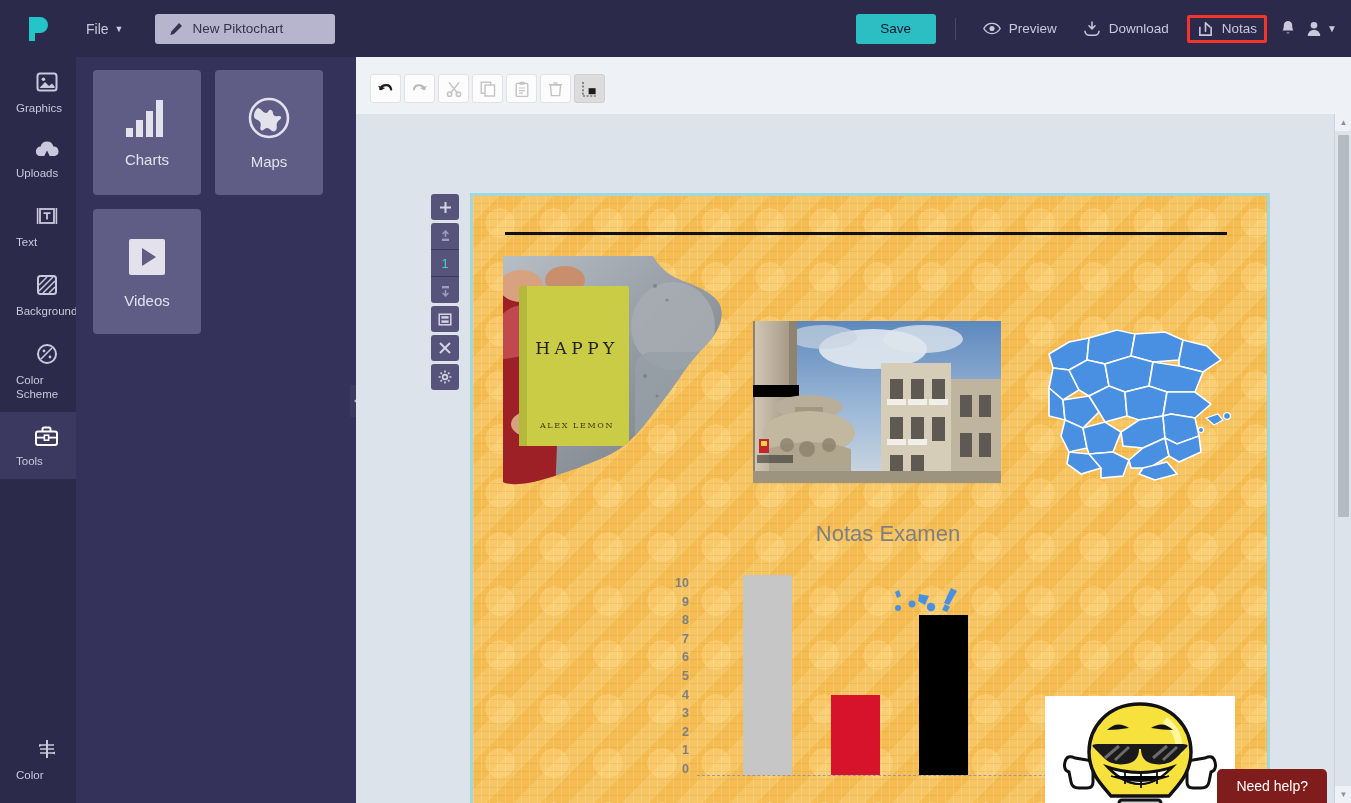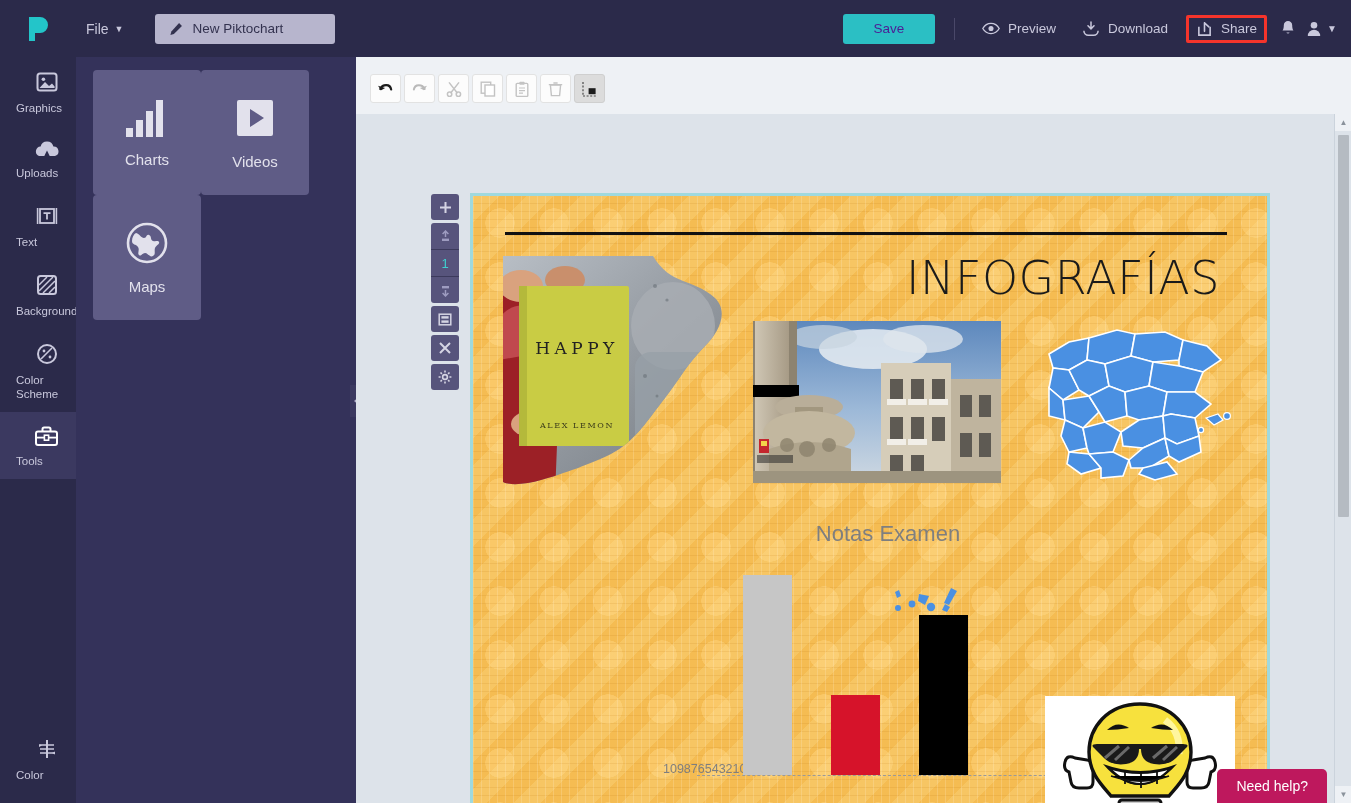--- a/index.html
+++ b/index.html
@@ -24,21 +24,21 @@
   }
   .chev { font-size: 9px; line-height: 1; position: relative; top: 1px; }
   .doctitle {
     margin-left: 22px; width: 180px; height: 30px;
     background: #b7b5cd; border-radius: 3px;
     display: flex; align-items: center; gap: 9px; padding-left: 14px;
     color: #33324f; font-size: 13.5px; cursor: text;
   }
   .spacer { flex: 1; }
   .save-btn {
-    width: 92px; height: 30px; background: #2bbfc4; color: #4c1d95;
+    width: 80px; height: 30px; background: #2bbfc4; color: #0f172a;
     border: none; border-radius: 3px; font-size: 13.5px; cursor: pointer;
     font-family: "Liberation Sans", sans-serif;
   }
   .divider-v { width: 1px; height: 22px; background: #4a4869; margin: 0 19px; }
   .tb-item {
     display: flex; align-items: center; gap: 8px;
     color: #c9c8dc; font-size: 13.5px; cursor: pointer;
     padding: 6px 8px; margin-right: 10px; white-space: nowrap;
   }
   .share-wrap {
@@ -61,21 +61,21 @@
   }
   .rail-item.active { background: #3b3960; }
   .rail-ico { display: block; margin: 0 auto 7px; }
   .rail-tour { position: absolute; bottom: 10px; left: 0; }
 
   
   .panel {
     position: absolute; left: 76px; top: 57px; width: 280px; height: 746px;
     background: #34325a;
   }
-  .cards { padding: 13px 0 0 17px; display: flex; flex-wrap: wrap; gap: 0; width: 262px; }
+  .cards { padding: 13px 0 0 17px; display: flex; flex-wrap: wrap; gap: 14px; width: 262px; }
   .card {
     width: 108px; height: 125px; background: #5f5c86; border-radius: 4px;
     display: flex; flex-direction: column; align-items: center; justify-content: center;
     color: #e2e1ec; font-size: 15px; cursor: pointer;
   }
   .card-ico { margin-bottom: 13px; }
   .collapse-handle {
     position: absolute; left: 350px; top: 385px; width: 14px; height: 32px;
     background: #3b3960; border-radius: 0 3px 3px 0;
     display: flex; align-items: center; justify-content: center; cursor: pointer;
@@ -157,22 +157,22 @@
   .chart {
     position: absolute; left: 190px; top: 325px; width: 450px; height: 325px;
   }
   .chart-title {
     text-align: center; font-size: 22px; color: #7f7f7f; font-weight: normal;
     font-family: "Liberation Sans", sans-serif;
   }
   .plot { position: absolute; left: 0; top: 55px; width: 450px; height: 210px; }
   .yaxis {
     position: absolute; left: 0; top: 0; width: 26px; height: 200px;
-    display: flex; flex-direction: row; justify-content: space-between;
-    align-items: flex-end; color: #7f7f7f; font-size: 12.5px;
+    display: flex; flex-direction: column; justify-content: space-between;
+    align-items: flex-end; color: #7f7f7f; font-size: 12.5px; font-weight: bold;
   }
   .bars {
     position: absolute; left: 34px; top: 0; width: 400px; height: 200px;
     border-bottom: 1px dashed #9a9a9a;
   }
   .bar { position: absolute; bottom: 0; width: 49px; }
 
   
   .vscroll {
     position: absolute; right: 0; top: 57px; width: 17px; height: 689px;
@@ -183,21 +183,21 @@
     color: #8a929b; font-size: 8px; background: #eef1f5; cursor: pointer;
   }
   .vs-thumb {
     position: absolute; left: 3px; top: 21px; width: 11px; height: 382px;
     background: #b5bbc2; border-radius: 1px; cursor: pointer;
   }
   .vs-bot { position: absolute; bottom: 0; left: 0; }
 
   .need-help {
     position: absolute; right: 24px; bottom: 0; height: 34px; padding: 0 19px;
-    background: #be185d; color: #fff; font-size: 14px;
+    background: #7f1d1d; color: #fff; font-size: 14px;
     border-radius: 5px 5px 0 0; display: flex; align-items: center; cursor: pointer;
   }
 </style>
 </head>
 <body>
 
 <div id="app">
 
   <div class="topbar">
 
@@ -239,21 +239,21 @@
         <path d="M2 11 a5 5 0 0 0 5 5 h6 a5 5 0 0 0 5 -5" fill="none" stroke="#c9c8dc" stroke-width="1.7"></path>
       </svg>
       <span>Download</span>
     </div>
 
     <div class="share-wrap">
       <svg width="17" height="16" viewBox="0 0 18 17">
         <path d="M3 6 v9 h12 v-9" fill="none" stroke="#c9c8dc" stroke-width="1.7"></path>
         <path d="M9 11 v-9 M9 2 l4.6 4.2" fill="none" stroke="#c9c8dc" stroke-width="1.7" stroke-linecap="round"></path>
       </svg>
-      <span>Share</span>
+      <span>Notas</span>
     </div>
 
     <div class="bell">
       <svg width="14" height="17" viewBox="0 0 14 17">
         <path d="M7 1 a4.2 4.2 0 0 1 4.2 4.2 c0 4 1.3 5.3 1.3 5.3 h-11 s1.3 -1.3 1.3 -5.3 A4.2 4.2 0 0 1 7 1 z" fill="#c9c8dc"></path>
         <path d="M5.4 12.4 a1.7 1.7 0 0 0 3.2 0 z" fill="#c9c8dc"></path>
       </svg>
     </div>
 
     <div class="user">
@@ -339,32 +339,32 @@
           <rect x="1" y="30" width="7" height="9" fill="#e2e1ec"></rect>
           <rect x="11" y="22" width="7" height="17" fill="#e2e1ec"></rect>
           <rect x="21" y="13" width="7" height="26" fill="#e2e1ec"></rect>
           <rect x="31" y="2" width="7" height="37" fill="#e2e1ec"></rect>
         </svg>
         <span>Charts</span>
       </div>
 
       <div class="card">
         <svg class="card-ico" width="44" height="44" viewBox="0 0 44 44">
+          <circle cx="22" cy="22" r="19" fill="none" stroke="#e2e1ec" stroke-width="2.6"></circle>
+          <path d="M11 12 c4 1 5 5 8 5 c3 0 2 -4 5 -3 c3 1 1 5 4 6 c3 1 5 -1 6 1 c1 2 -3 3 -4 6 c-1 3 1 6 -2 8 c-3 2 -5 -3 -8 -3 c-3 0 -4 4 -6 2 c-2 -2 1 -5 -1 -8 c-2 -3 -6 -2 -6 -6 c0 -4 2 -7 4 -8 z" fill="#e2e1ec"></path>
+        </svg>
+        <span>Maps</span>
+      </div>
+
+      <div class="card">
+        <svg class="card-ico" width="44" height="44" viewBox="0 0 44 44">
           <rect x="4" y="4" width="36" height="36" rx="2" fill="#e2e1ec"></rect>
           <path d="M17 13 L31 22 L17 31 z" fill="#5f5c86"></path>
         </svg>
         <span>Videos</span>
-      </div>
-
-      <div class="card">
-        <svg class="card-ico" width="44" height="44" viewBox="0 0 44 44">
-          <circle cx="22" cy="22" r="19" fill="none" stroke="#e2e1ec" stroke-width="2.6"></circle>
-          <path d="M11 12 c4 1 5 5 8 5 c3 0 2 -4 5 -3 c3 1 1 5 4 6 c3 1 5 -1 6 1 c1 2 -3 3 -4 6 c-1 3 1 6 -2 8 c-3 2 -5 -3 -8 -3 c-3 0 -4 4 -6 2 c-2 -2 1 -5 -1 -8 c-2 -3 -6 -2 -6 -6 c0 -4 2 -7 4 -8 z" fill="#e2e1ec"></path>
-        </svg>
-        <span>Maps</span>
       </div>
     </div>
   </div>
 
   <div class="collapse-handle">
     <svg width="7" height="10" viewBox="0 0 7 10">
       <path d="M6 0 L0 5 L6 10 z" fill="#b7b5cd"></path>
     </svg>
   </div>
 
@@ -458,21 +458,20 @@
           <svg width="14" height="14" viewBox="0 0 14 14">
             <circle cx="7" cy="7" r="2.4" fill="none" stroke="#d5d4e3" stroke-width="1.6"></circle>
             <path d="M7 0.6 v2 M7 11.4 v2 M0.6 7 h2 M11.4 7 h2 M2.5 2.5 l1.4 1.4 M10.1 10.1 l1.4 1.4 M11.5 2.5 l-1.4 1.4 M3.9 10.1 l-1.4 1.4" stroke="#d5d4e3" stroke-width="1.6"></path>
           </svg>
         </div>
       </div>
 
       <div class="canvas">
 
         <div class="hr-line"></div>
-        <div class="ig-title">INFOGRAFÍAS</div>
 
         <div class="book-photo">
           <svg width="260" height="240" viewBox="0 0 260 240">
             <defs>
               <clipPath id="brushclip">
                 <path d="M8 0 h150 c18 30 40 22 62 42 c14 14 4 34 -10 48 c-18 18 -26 34 -40 52
                          c-16 20 -30 44 -54 56 c-18 9 -48 20 -70 26 c-14 4 -30 6 -38 2 V0 z"></path>
               </clipPath>
               <linearGradient id="bgwall" x1="0" y1="0" x2="1" y2="1">
                 <stop offset="0%" stop-color="#b9bfc6"></stop>

